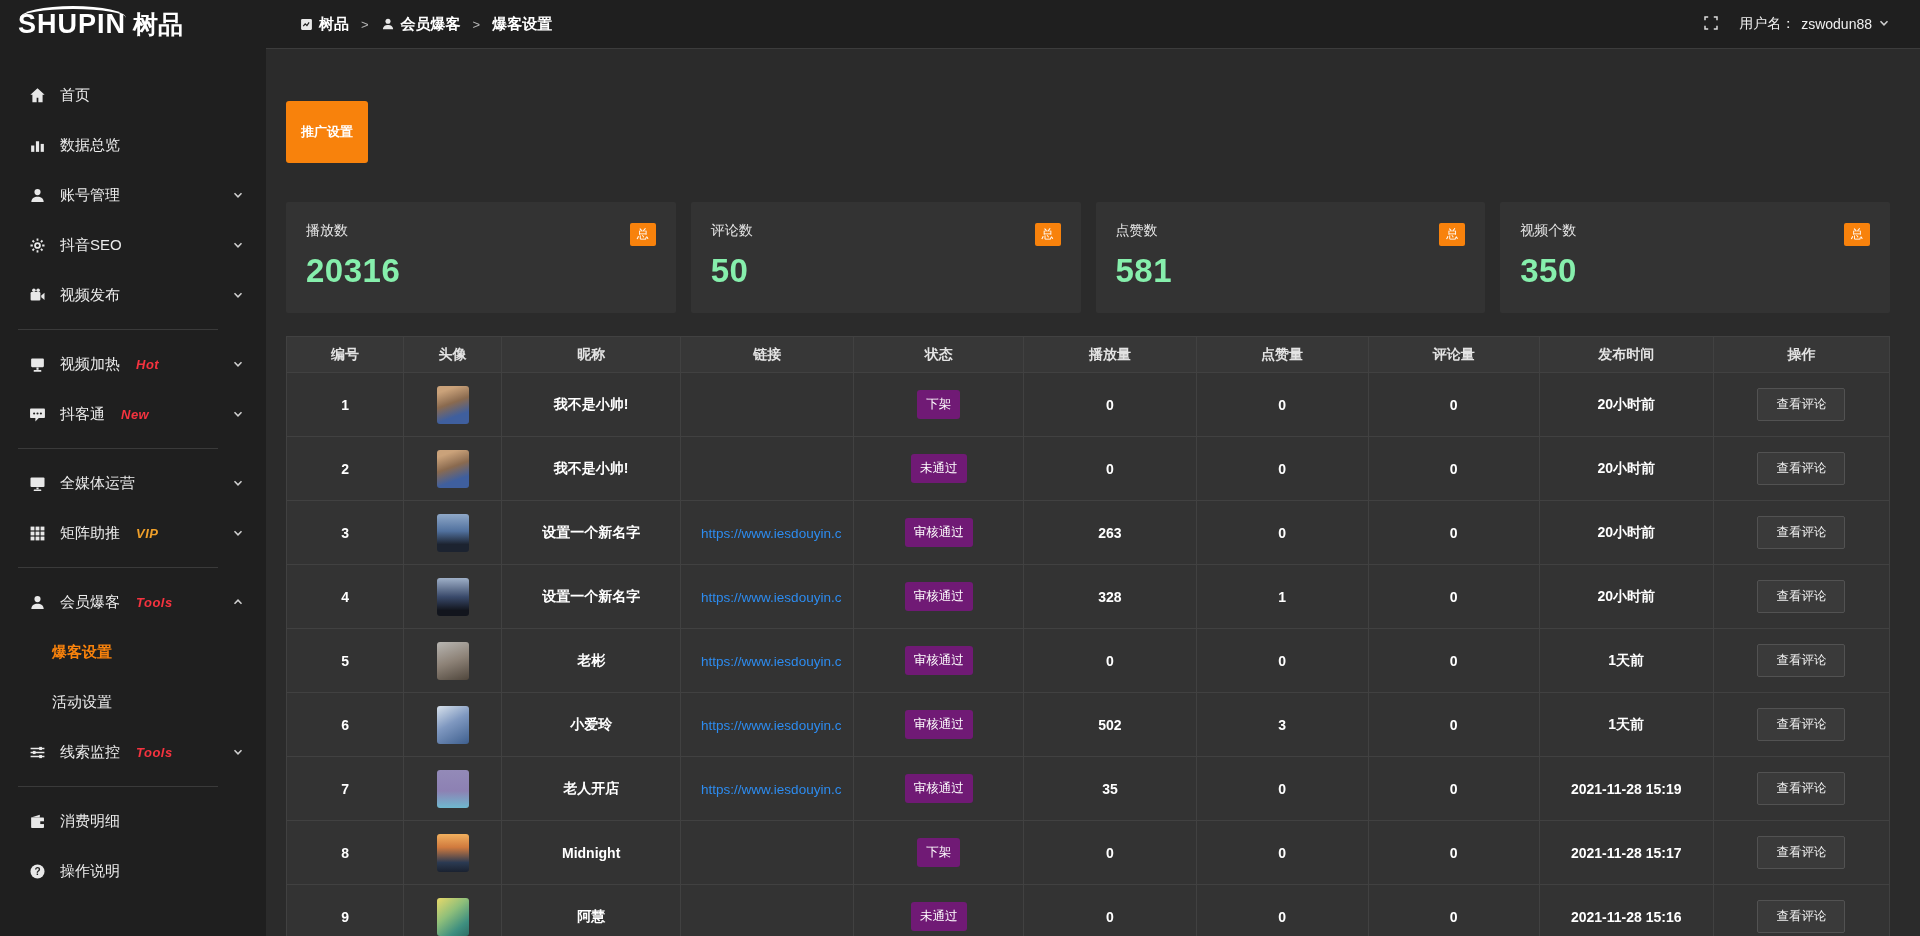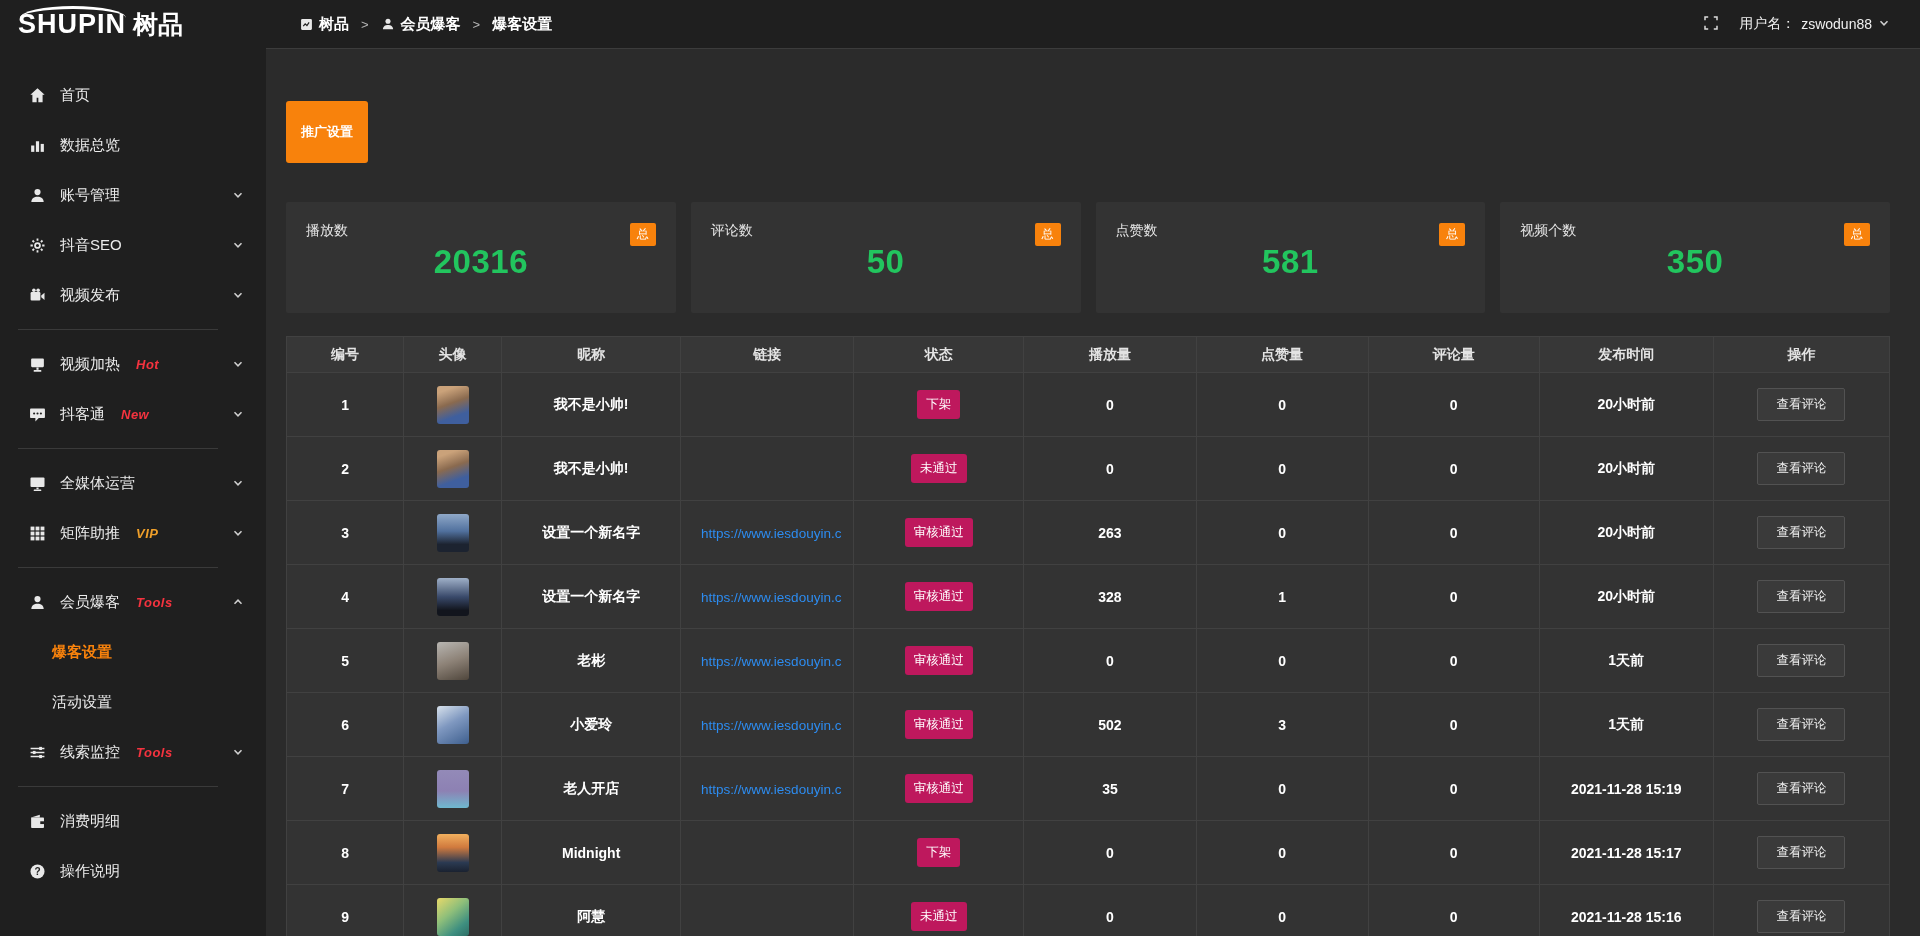--- a/index.html
+++ b/index.html
@@ -39,33 +39,33 @@
 
   
   .main { position:absolute; left:266px; top:49px; right:0; bottom:0; padding:0 30px 0 20px; overflow:hidden; }
   .promo-btn { display:inline-block; margin-top:52px; background:#f8820c; color:#fff; border:none;
                font-size:13px; font-weight:600; padding:22px 15px; border-radius:3px; cursor:pointer;
                font-family:"Liberation Sans", sans-serif; }
 
   .cards { display:flex; gap:15px; margin-top:39px; }
   .card { position:relative; flex:1; height:111px; background:#333333; border-radius:2px; padding:20px 20px; }
   .card-label { font-size:14px; color:#e6e6e6; }
-  .card-value { font-size:33px; font-weight:700; color:#22c55e; margin-top:3px; letter-spacing:.5px;text-align:center; }
+  .card-value { font-size:33px; font-weight:700; color:#86efac; margin-top:12px; letter-spacing:.5px; }
   .card-badge { position:absolute; top:21px; right:20px; background:#f8820c; color:#fff;
                 font-size:12px; padding:3px 7px; border-radius:2px; }
 
   .data-table { width:100%; border-collapse:collapse; table-layout:fixed; margin-top:23px; }
   .data-table th { background:#373737; height:36px; color:#e3e3e3; font-size:14px; font-weight:700;
                    border:1px solid #414141; }
   .data-table td { background:#333333; height:64px; text-align:center; color:#fff; font-size:14px;
                    font-weight:600; border:1px solid #414141; padding:0 6px; overflow:hidden; }
   td.link-cell { text-align:center; padding:0 2px 0 10px; }
   .link { color:#2d8cf0; font-size:13.5px; font-weight:400; white-space:nowrap; cursor:pointer; }
   .avatar { width:32px; height:38px; border-radius:3px; margin:0 auto; }
-  .status-btn { display:inline-block; background:#be185d; color:#fff; font-size:12.5px; font-weight:500;
+  .status-btn { display:inline-block; background:#701a75; color:#fff; font-size:12.5px; font-weight:500;
                 padding:6px 9px; border-radius:3px; cursor:pointer; white-space:nowrap; }
   .action-btn { display:inline-block; background:#3a3a3a; border:1px solid #525252; color:#f0f0f0;
                 font-size:12.5px; padding:7px 18px; border-radius:2px; cursor:pointer; white-space:nowrap;
                 font-family:"Liberation Sans", sans-serif; font-weight:400; }
 </style>
 </head>
 <body>
 
 <aside class="sidebar">
   <div class="logo">

